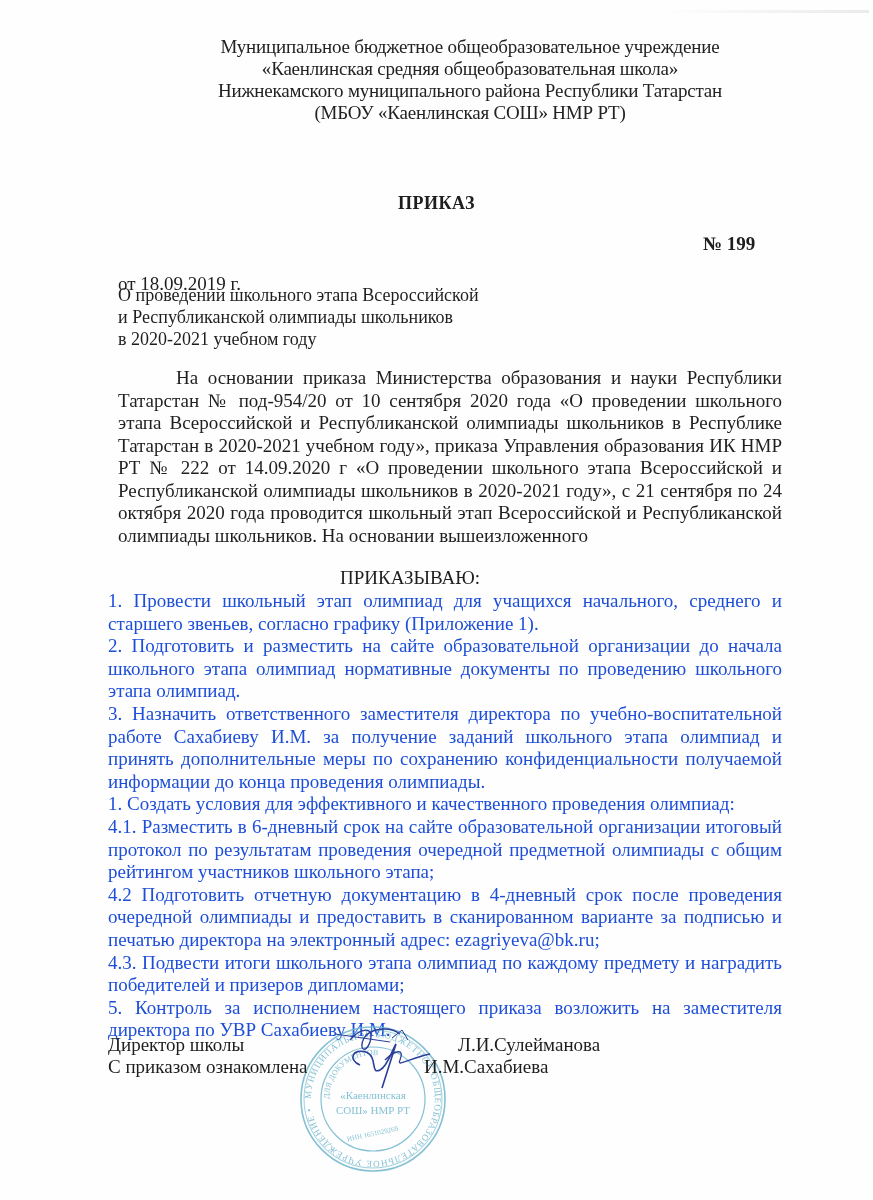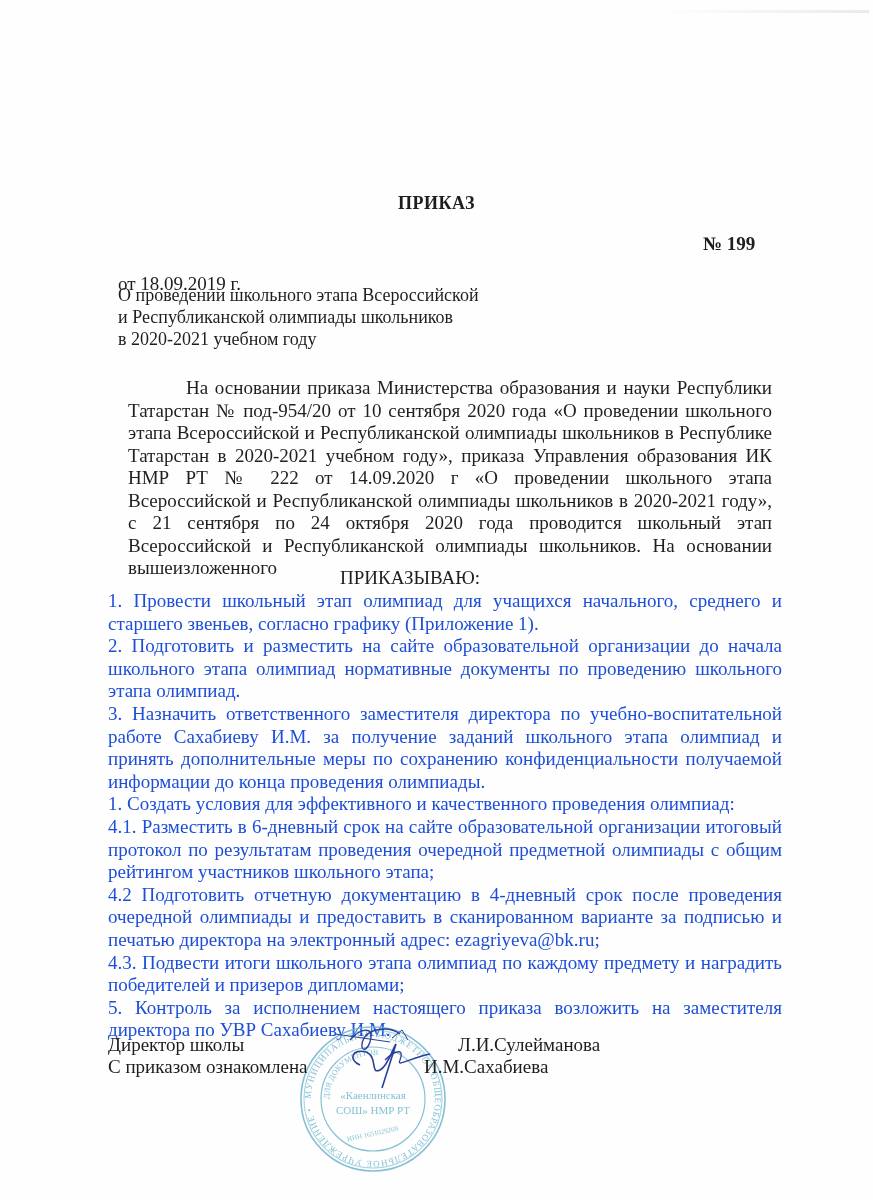--- a/index.html
+++ b/index.html
@@ -15,21 +15,21 @@
   .doc-title { left: 0; width: 873px; top: 193px; text-align: center;
                font-weight: bold; font-size: 18px; letter-spacing: 0.5px; }
   .doc-date { left: 118px; top: 233px; font-weight: normal; font-size: 19px; margin-top: 40px; }
   .doc-number { left: 703px; top: 233px; font-weight: bold; font-size: 19px; }
 
   .subject { left: 118px; top: 284px; font-weight: normal; font-size: 18px; line-height: 22px; }
   .subject div { white-space: nowrap; }
 
   .body-block { left: 118px; width: 664px; font-size: 19px; line-height: 22.5px;
                 text-align: justify; color: #1f1f1f; }
-  .body-block p { margin: 10px; }
+  .body-block p { margin: 0; }
   .preamble { top: 367px; }
   .preamble p { text-indent: 58px; }
 
   .order-word { left: 0; width: 780px; top: 567px; text-align: center; font-size: 19px; padding-left: 40px; box-sizing: border-box; }
 
   .items { left: 108px; top: 590px; width: 674px; font-size: 19px; line-height: 22.6px;
            text-align: justify; color: #1d4ed8; }
   .items p { margin: 0; }
 
   .signs { left: 108px; top: 1034px; font-size: 19px; line-height: 22px; }
@@ -43,20 +43,26 @@
   .scan-mark { right: 4px; top: 10px; width: 210px; height: 3px;
                background: linear-gradient(to right, rgba(0,0,0,0), rgba(0,0,0,0.08)); }
 </style>
 </head>
 <body>
 
 <div class="page">
 
   <div class="abs scan-mark"></div>
 
+  <div class="abs org-header">
+    <div>Муниципальное бюджетное общеобразовательное учреждение</div>
+    <div>«Каенлинская средняя общеобразовательная школа»</div>
+    <div>Нижнекамского муниципального района Республики Татарстан</div>
+    <div>(МБОУ «Каенлинская СОШ» НМР РТ)</div>
+  </div>
 
   <div class="abs doc-title">ПРИКАЗ</div>
   <div class="abs doc-date">от 18.09.2019 г.</div>
   <div class="abs doc-number">№ 199</div>
 
   <div class="abs subject">
     <div>О проведении школьного этапа Всероссийской</div>
     <div>и Республиканской олимпиады школьников</div>
     <div>в 2020-2021 учебном году</div>
   </div>

